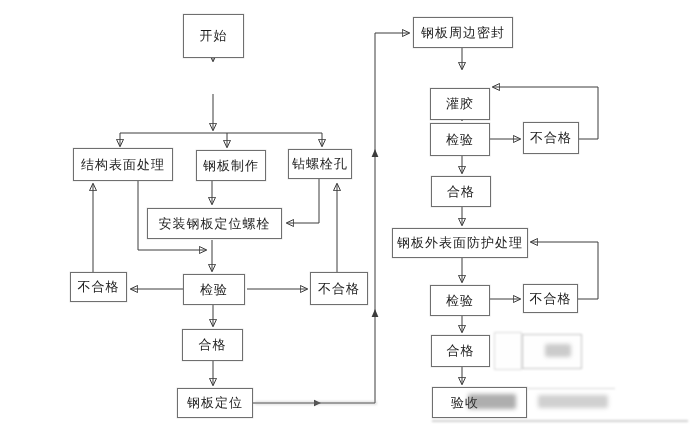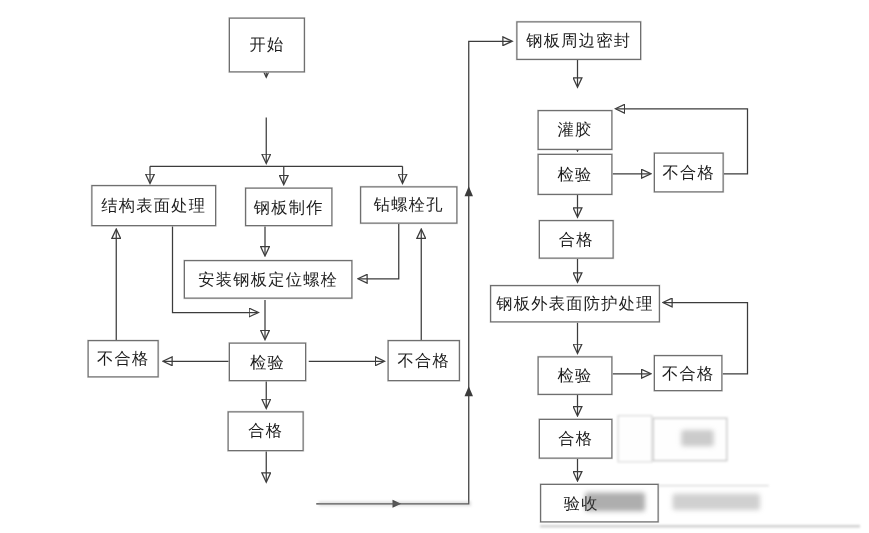--- a/index.html
+++ b/index.html
@@ -80,26 +80,27 @@
     <path d="M462 258 V282" marker-end="url(#ah)"></path>
     <path d="M490 299 H520" marker-end="url(#ah)"></path>
     <path d="M578 299 H598 V242 H531" marker-end="url(#ah)"></path>
     <path d="M462 316 V332" marker-end="url(#ah)"></path>
     <path d="M462 367 V384" marker-end="url(#ah)"></path>
   </svg>
 
   <div class="node" style="left:183px;top:14px;width:61px;height:44px">开始</div>
   <div class="node" style="left:73px;top:148px;width:100px;height:33px">结构表面处理</div>
   <div class="node" style="left:196px;top:150px;width:70px;height:31px">钢板制作</div>
-  <div class="node" style="left:288px;top:149px;width:78px;height:30px">钻螺栓孔</div>
+  <div class="node" style="left:288px;top:149px;width:64px;height:30px">钻螺栓孔</div>
   <div class="node" style="left:147px;top:208px;width:135px;height:31px">安装钢板定位螺栓</div>
   <div class="node" style="left:183px;top:274px;width:62px;height:31px">检验</div>
   <div class="node" style="left:70px;top:272px;width:57px;height:30px">不合格</div>
   <div class="node" style="left:310px;top:272px;width:58px;height:33px">不合格</div>
   <div class="node" style="left:182px;top:329px;width:61px;height:32px">合格</div>
+  <div class="node" style="left:177px;top:388px;width:76px;height:30px">钢板定位</div>
 
   <div class="node" style="left:413px;top:17px;width:100px;height:31px">钢板周边密封</div>
   <div class="node" style="left:430px;top:88px;width:60px;height:32px">灌胶</div>
   <div class="node" style="left:430px;top:123px;width:60px;height:33px">检验</div>
   <div class="node" style="left:523px;top:122px;width:56px;height:32px">不合格</div>
   <div class="node" style="left:431px;top:176px;width:60px;height:31px">合格</div>
   <div class="node" style="left:392px;top:228px;width:136px;height:30px">钢板外表面防护处理</div>
   <div class="node" style="left:430px;top:285px;width:60px;height:31px">检验</div>
   <div class="node" style="left:523px;top:284px;width:55px;height:29px">不合格</div>
   <div class="node" style="left:431px;top:335px;width:59px;height:32px">合格</div>

